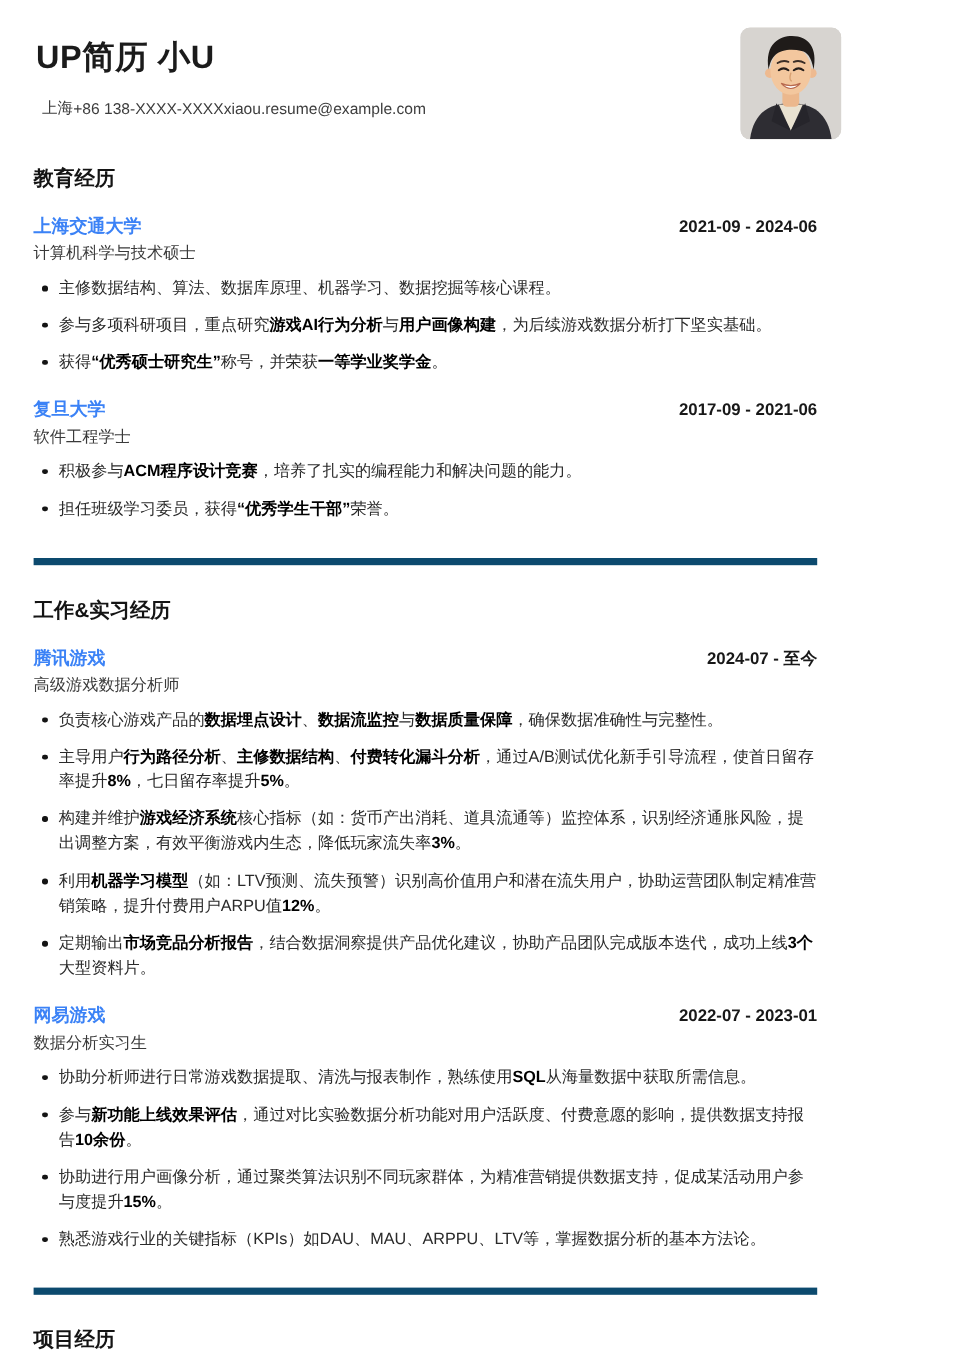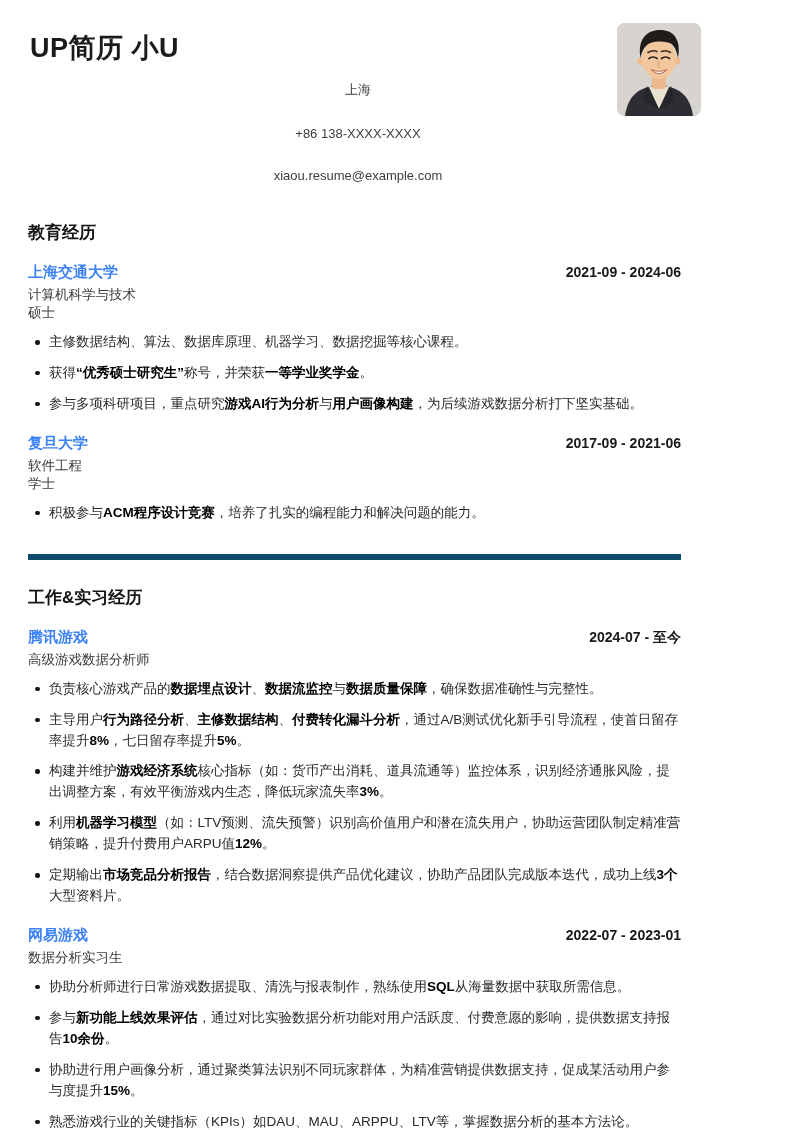--- a/index.html
+++ b/index.html
@@ -12,40 +12,40 @@
     overflow: hidden;
   }
   .page { position: relative; padding: 22px 28px 0 28px; width: 709px; }
 
   
   .name-title {
     font-size: 27px; font-weight: 700; color: #1b1b1b;
     margin: 8px 0 0 2px; letter-spacing: 0.5px;
   }
   .contact-row {
-    display: flex; align-items: center; gap: 27px;
-    font-size: 13px; color: #3d3d3d; margin: 15px 0 0 7px; flex-direction: column;
+    display: flex; align-items: center; 
+    font-size: 13px; color: #3d3d3d; margin: 15px 0 0 7px;
   }
   .photo-frame {
     position: absolute; top: 23px; right: 8px;
     width: 84px; height: 93px; border-radius: 8px;
     overflow: hidden; background: #d7d4d0;
   }
   .photo-frame svg { display: block; width: 100%; height: 100%; }
 
   
   .section { margin-top: 38px; }
   .section.ruled { border-top: 6px solid #0c4a6e; padding-top: 26px; margin-top: 30px; }
   .section-title { font-size: 17px; font-weight: 700; color: #141414; }
 
   .entry { margin-top: 19px; }
   .entry-head { display: flex; justify-content: space-between; align-items: baseline; }
   .entry-name { font-size: 15px; font-weight: 700; color: #3b82f6; }
   .entry-date { font-size: 14px; font-weight: 700; color: #181818; white-space: nowrap; }
-  .entry-sub { display: flex; font-size: 13.5px; color: #3a3a3a; margin-top: 4px; flex-direction: column; }
+  .entry-sub { display: flex; font-size: 13.5px; color: #3a3a3a; margin-top: 4px; }
 
   ul.bullets { list-style: none; margin: 9px 0 0 0; padding: 0; }
   ul.bullets li {
     position: relative; padding-left: 21px; margin: 10px 0;
     font-size: 13.5px; line-height: 1.55; color: #2a2a2a;
   }
   ul.bullets li::before {
     content: ""; position: absolute; left: 7px; top: 8px;
     width: 4.5px; height: 4.5px; border-radius: 50%; background: #141414;
   }
@@ -103,36 +103,37 @@
       <div class="entry-head">
         <span class="entry-name">上海交通大学</span>
         <span class="entry-date">2021-09 - 2024-06</span>
       </div>
       <div class="entry-sub">
         <span>计算机科学与技术</span>
         <span>硕士</span>
       </div>
       <ul class="bullets">
           <li>主修数据结构、算法、数据库原理、机器学习、数据挖掘等核心课程。</li>
+          <li>参与多项科研项目，重点研究<b>游戏AI行为分析</b>与<b>用户画像构建</b>，为后续游戏数据分析打下坚实基础。</li>
           <li>获得<b>“优秀硕士研究生”</b>称号，并荣获<b>一等学业奖学金</b>。</li>
-          <li>参与多项科研项目，重点研究<b>游戏AI行为分析</b>与<b>用户画像构建</b>，为后续游戏数据分析打下坚实基础。</li>
         </ul>
     </div>
 
     <div class="entry">
       <div class="entry-head">
         <span class="entry-name">复旦大学</span>
         <span class="entry-date">2017-09 - 2021-06</span>
       </div>
       <div class="entry-sub">
         <span>软件工程</span>
         <span>学士</span>
       </div>
       <ul class="bullets">
           <li>积极参与<b>ACM程序设计竞赛</b>，培养了扎实的编程能力和解决问题的能力。</li>
+          <li>担任班级学习委员，获得<b>“优秀学生干部”</b>荣誉。</li>
         </ul>
     </div>
   </div>
 
   <div class="section ruled">
     <div class="section-title">工作&amp;实习经历</div>
 
     <div class="entry">
       <div class="entry-head">
         <span class="entry-name">腾讯游戏</span>

